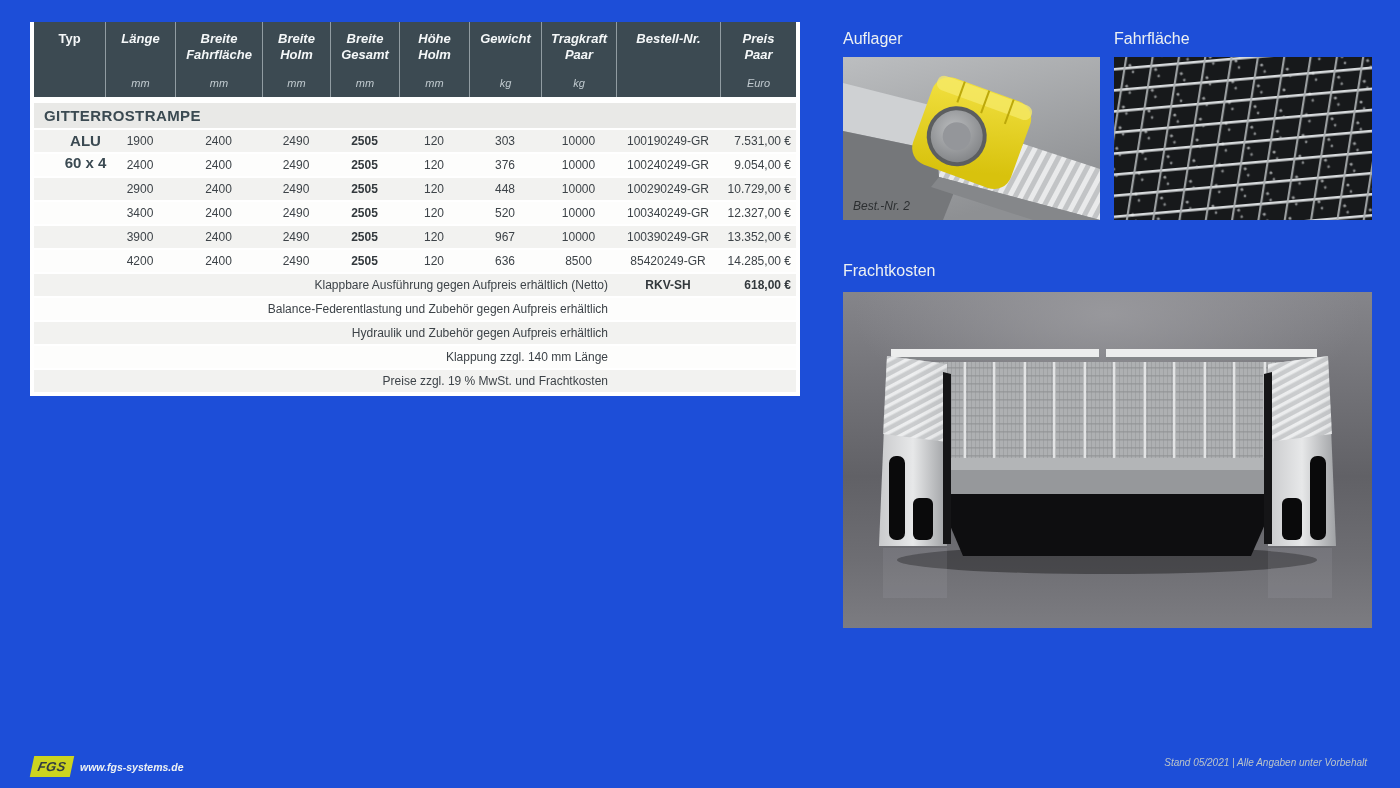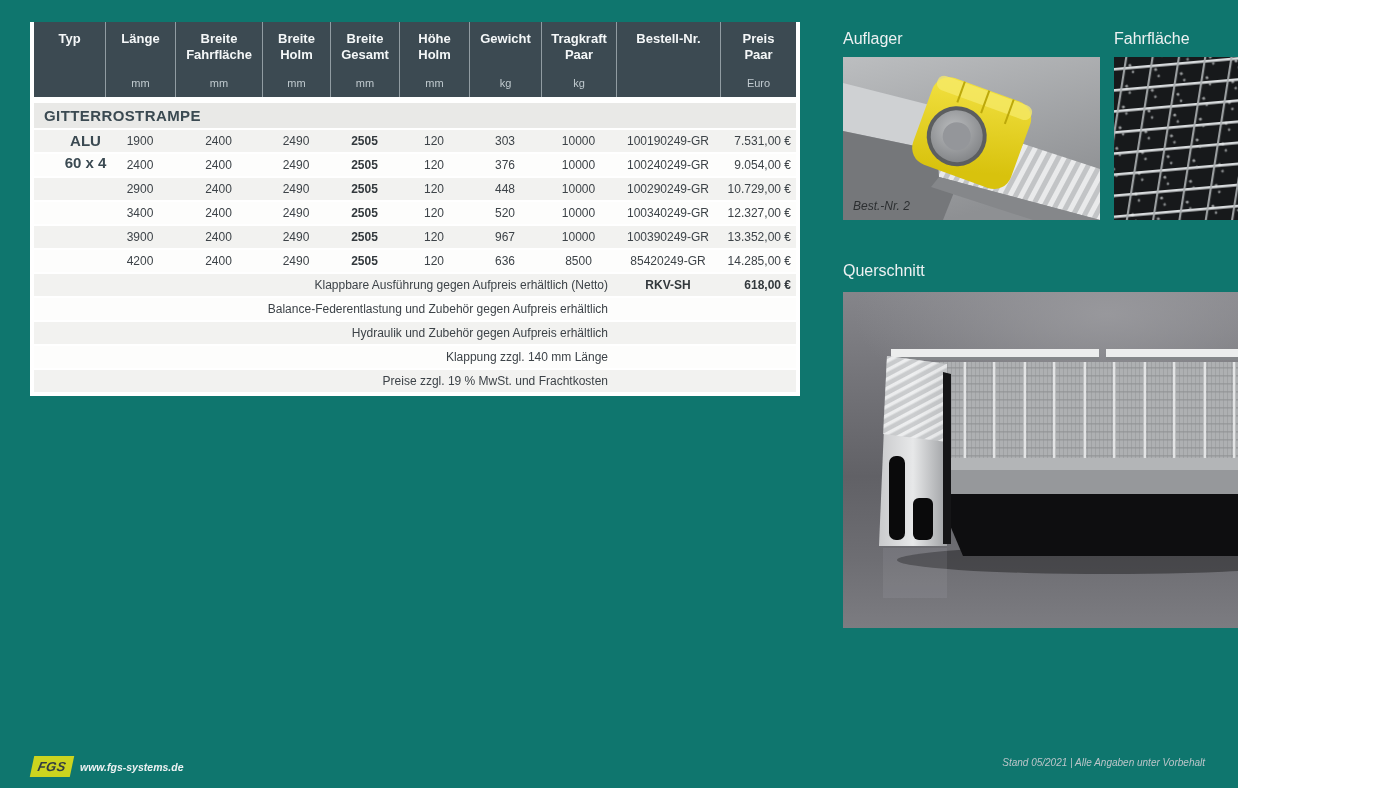--- a/index.html
+++ b/index.html
@@ -1,25 +1,25 @@
 <!DOCTYPE html>
 <html><head>
 <meta charset="utf-8">
 <style>
   html,body{margin:0;padding:0;}
   body{font-family:"Liberation Sans", sans-serif;}
-  .sheet{position:relative;width:1238px;height:788px;background:#0f766e;overflow:hidden;}
+  .sheet{position:relative;width:1400px;height:788px;background:#1d4ed8;overflow:hidden;}
 
   
   .table-wrap{position:absolute;left:30px;top:22px;width:770px;background:#ffffff;
               padding:0 4px 4px 4px;box-sizing:border-box;}
   .thead{display:flex;height:75px;background:#3c4a52;}
   .hcell{display:flex;flex-direction:column;justify-content:space-between;align-items:center;
          padding:9px 0 7px 0;box-sizing:border-box;}
-  .hcell + .hcell{border-left:1px solid rgba(230,238,241,0.5);}
+  .hcell + .hcell{border-left:1px solid rgba(230,238,241,0.5);font-style:italic;}
   .hlabel{font-weight:bold;color:#f4f7f8;font-size:13px;line-height:1.25;text-align:center;white-space:pre-line;}
   .hunit{font-size:11px;color:#c0cacf;min-height:13px;}
   .section-row{margin-top:6px;height:25px;background:#e9e9e7;display:flex;align-items:center;
                padding-left:10px;font-weight:bold;font-size:15px;color:#3b4a52;letter-spacing:0.4px;box-sizing:border-box;}
   .trow{display:flex;margin-top:2px;height:22px;}
   .alt-a{background:#f2f2f0;}
   .alt-b{background:#fdfdfc;}
   .cell{display:flex;align-items:center;justify-content:center;font-size:12px;color:#3d4348;box-sizing:border-box;}
   .cell.bold{font-weight:bold;color:#33393d;}
   .cell.right{justify-content:flex-end;padding-right:5px;}
@@ -197,21 +197,21 @@
           <div class="cell c8 bold"></div>
           <div class="cell c9 bold right"></div>
         </div>
       </div>
     <div class="typ-label">ALU
 60 x 4</div>
   </div>
 
   <div class="fig-label" style="left:843px;top:30px;">Auflager</div>
   <div class="fig-label" style="left:1114px;top:30px;">Fahrfläche</div>
-  <div class="fig-label" style="left:843px;top:262px;">Querschnitt</div>
+  <div class="fig-label" style="left:843px;top:262px;">Frachtkosten</div>
 
   <div class="fig" style="left:843px;top:57px;width:257px;height:163px;">
     <svg width="257" height="163" viewBox="0 0 257 163">
       <defs>
         <linearGradient id="ag1" x1="0" y1="0" x2="0.4" y2="1">
           <stop offset="0" stop-color="#bcbec0"></stop>
             <stop offset="1" stop-color="#8e9093"></stop>
         </linearGradient>
         <pattern id="ribs" width="10" height="10" patternUnits="userSpaceOnUse" patternTransform="rotate(28)">
           <rect width="10" height="10" fill="#c2c4c6"></rect>

